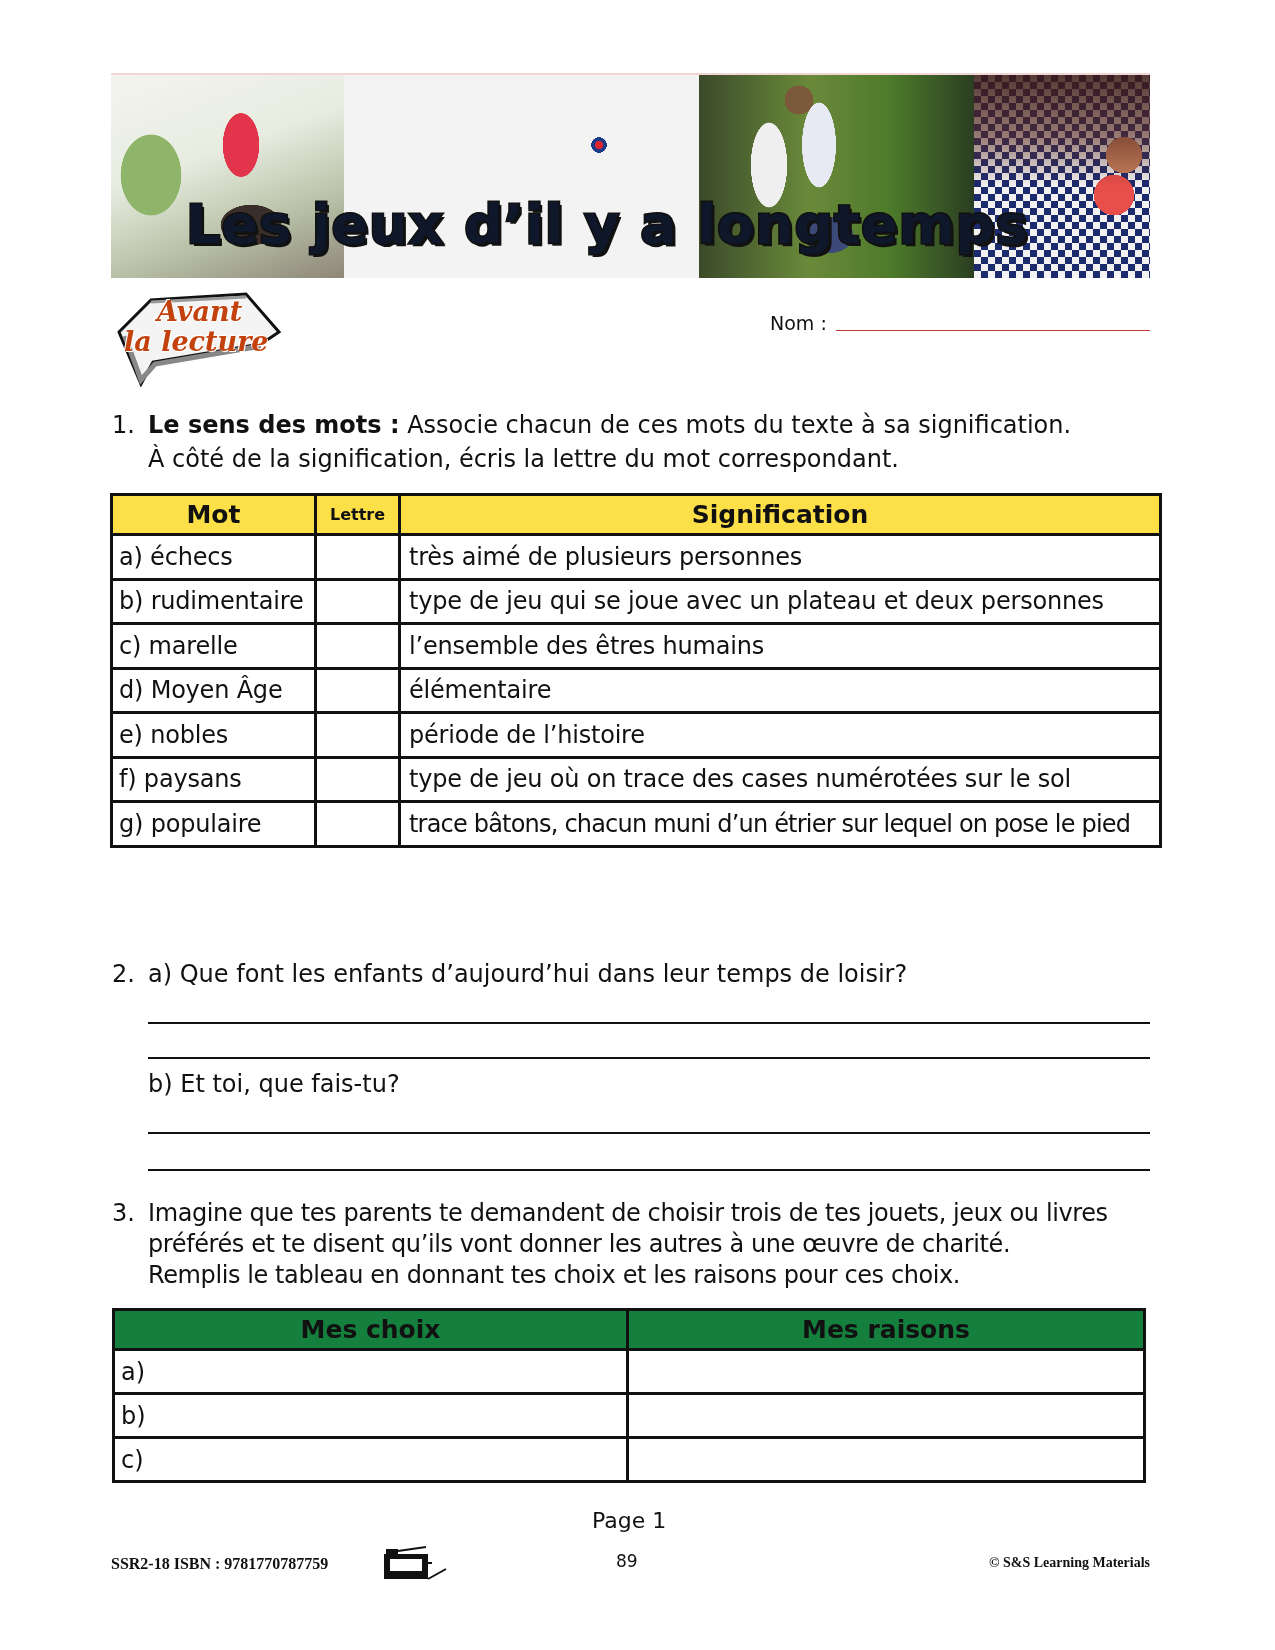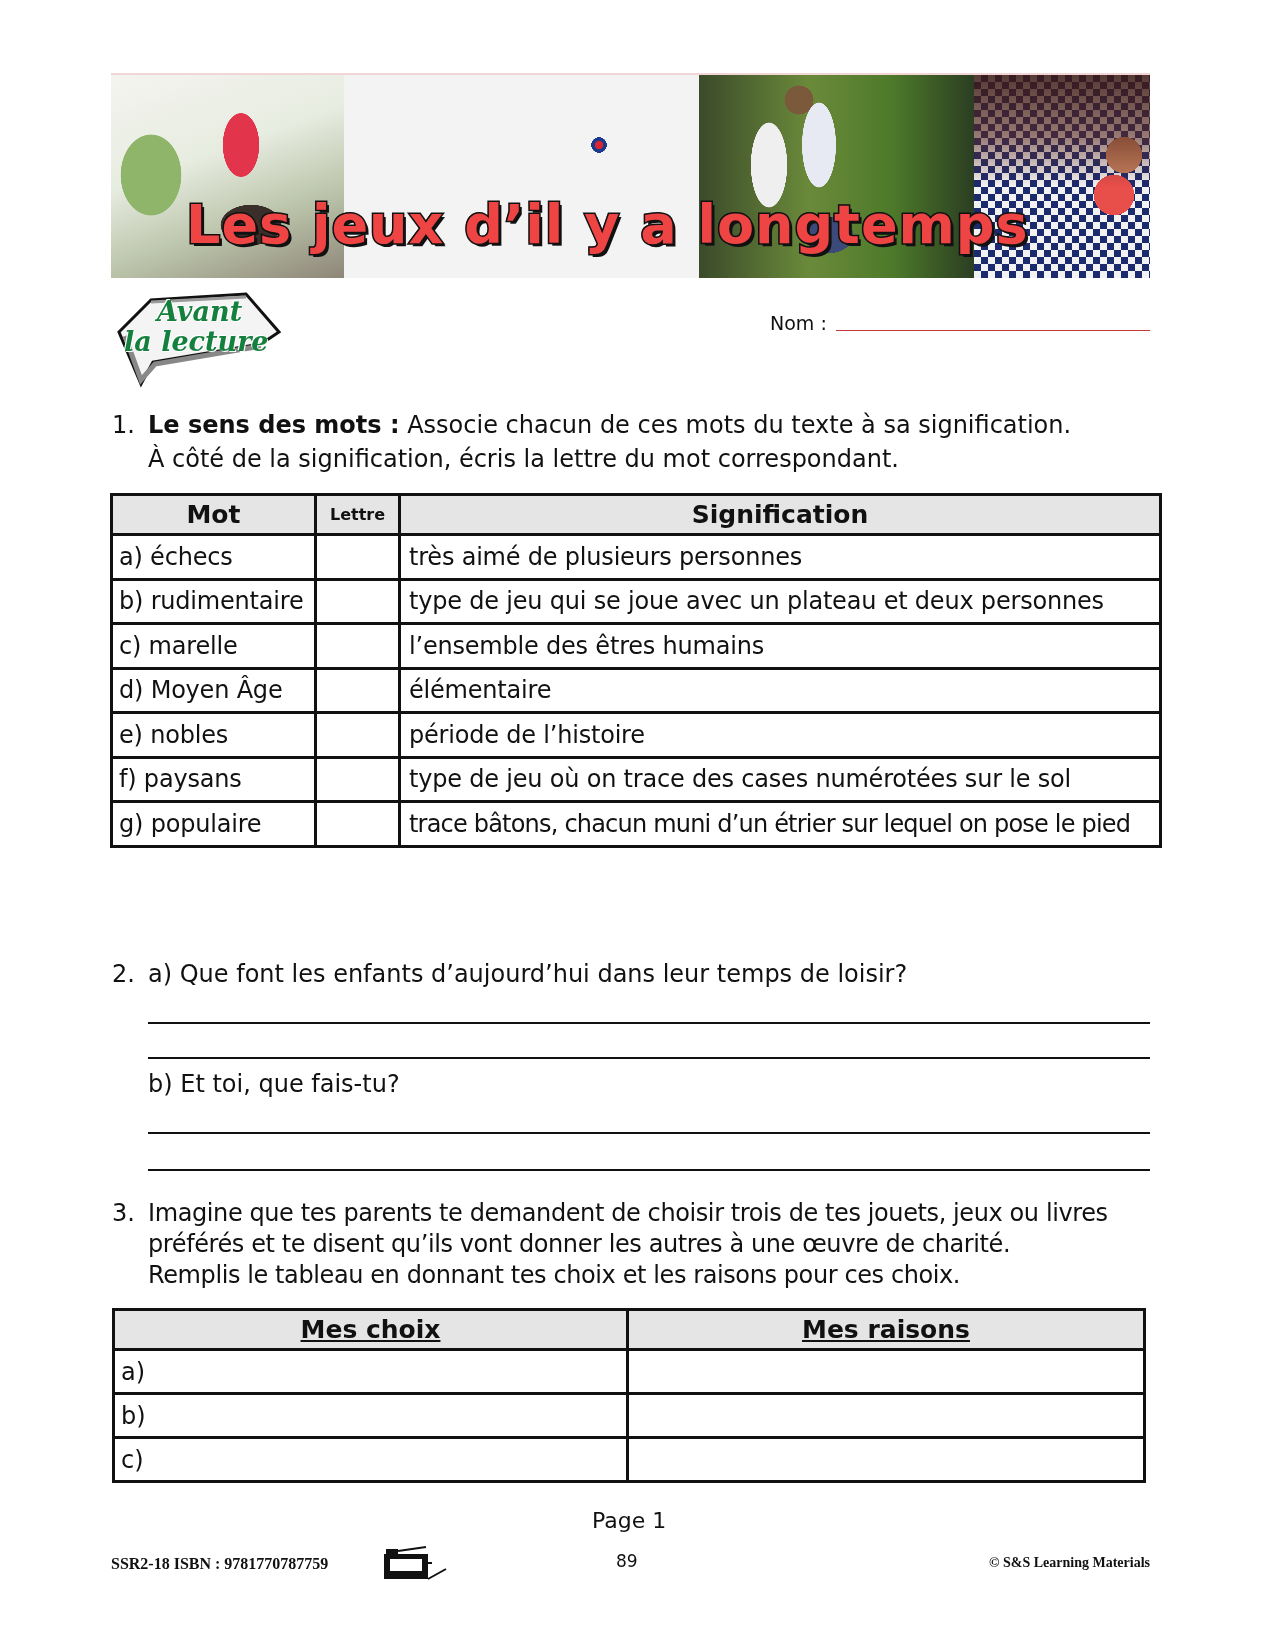--- a/index.html
+++ b/index.html
@@ -26,53 +26,53 @@
         radial-gradient(ellipse 28px 70px at 120px 70px, #e7e9f3 0 60%, transparent 61%),
         radial-gradient(ellipse 40px 30px at 130px 160px, #3b4a78 0 60%, transparent 61%),
         radial-gradient(circle 18px at 100px 25px, #7a5a3a 0 80%, transparent 81%),
         linear-gradient(90deg, #3b4a2a 0%, #6a8a3a 40%, #4d7a2a 70%, #2b3e22 100%); }
   .p4 { left: 863px; width: 176px; background:
         radial-gradient(circle 40px at 140px 120px, #e84e4a 0 50%, transparent 51%),
         radial-gradient(circle 30px at 150px 80px, #c9835e 0 60%, transparent 61%),
         repeating-conic-gradient(#1c2a6e 0 25%, #f2f2f2 0 50%) 0 0 / 14px 14px;
         }
   .p4::before { content: ""; position: absolute; inset: 0; background: linear-gradient(180deg, rgba(60,25,20,0.85) 0%, rgba(90,40,30,0.6) 30%, rgba(0,0,0,0) 55%); }
-  .banner-title { position: absolute; left: 75px; top: 118px; font-family: "DejaVu Sans", sans-serif; font-weight: bold; font-size: 54px; letter-spacing: 1px; color: #ef4444;
+  .banner-title { position: absolute; left: 75px; top: 118px; font-family: "DejaVu Sans", sans-serif; font-weight: bold; font-size: 54px; letter-spacing: 1px; color: #0f172a;
      -webkit-text-stroke: 3px #111; paint-order: stroke fill; text-shadow: 3px 3px 0 #111, -1px -1px 0 #111; white-space: nowrap; }
 
   
   .badge { position: absolute; left: 111px; top: 292px; width: 180px; height: 98px; }
   .badge svg { position: absolute; left: 0; top: 0; }
-  .badge-text { position: absolute; font-family: "DejaVu Serif", serif; font-style: italic; font-weight: bold; color: #15803d; text-shadow: 1px 1px 0 #fff, -1px -1px 0 #fff; }
+  .badge-text { position: absolute; font-family: "DejaVu Serif", serif; font-style: italic; font-weight: bold; color: #c2410c; text-shadow: 1px 1px 0 #fff, -1px -1px 0 #fff; }
   .badge-l1 { left: 46px; top: 4px; font-size: 27px; }
   .badge-l2 { left: 13px; top: 34px; font-size: 27px; }
 
   
   .nom-label { position: absolute; left: 770px; top: 312px; font-size: 19px; font-family: "DejaVu Sans", sans-serif; }
   .nom-line { position: absolute; left: 836px; top: 330px; width: 314px; height: 0; border-top: 1.5px solid #c23a3a; }
 
   
   .txt { position: absolute; font-family: "DejaVu Sans", sans-serif; font-size: 24px; line-height: 30px; white-space: nowrap; }
   b.bold { font-weight: bold; }
 
   
   table { border-collapse: collapse; position: absolute; table-layout: fixed; }
   .t1 { left: 110px; top: 493px; width: 1052px; }
   .t1 th, .t1 td, .t2 th, .t2 td { border: 3px solid #111; }
-  .t1 th { background: #e5e5e5; height: 40px; font-size: 25px; font-weight: bold; text-align: center; font-family: "DejaVu Sans", sans-serif; padding: 0; }
+  .t1 th { background: #fde047; height: 40px; font-size: 25px; font-weight: bold; text-align: center; font-family: "DejaVu Sans", sans-serif; padding: 0; }
   .t1 td { height: 44.5px; font-size: 24px; padding: 0 6px; white-space: nowrap; overflow: hidden; font-family: "DejaVu Sans", sans-serif; letter-spacing: -0.2px; }
   .t1 th.lettre { font-size: 16px; }
   .t1 td.meaning { padding-left: 8px; }
 
   
   .ans-line { position: absolute; left: 148px; width: 1002px; height: 0; border-top: 2.5px solid #111; }
 
   
   .t2 { left: 112px; top: 1308px; width: 1034px; }
-  .t2 th { background: #e5e5e5; height: 40px; font-size: 25px; font-weight: bold; text-align: center; padding: 0; text-decoration: underline; }
+  .t2 th { background: #15803d; height: 40px; font-size: 25px; font-weight: bold; text-align: center; padding: 0; }
   .t2 td { height: 44px; font-size: 24px; padding: 0 6px; }
 
   
   .page-label { position: absolute; left: 592px; top: 1508px; font-size: 22px; }
   .footer-left { position: absolute; left: 111px; top: 1555px; font-family: "Liberation Serif", serif; font-weight: bold; font-size: 16px; white-space: nowrap; }
   .footer-icon { position: absolute; left: 382px; top: 1545px; width: 68px; height: 36px; }
   .footer-page { position: absolute; left: 616px; top: 1551px; font-size: 17px; font-family: "DejaVu Sans", sans-serif; }
   .footer-right { position: absolute; right: 125px; top: 1555px; font-family: "Liberation Serif", serif; font-weight: bold; font-size: 14px; white-space: nowrap; }
 </style>
 </head>

